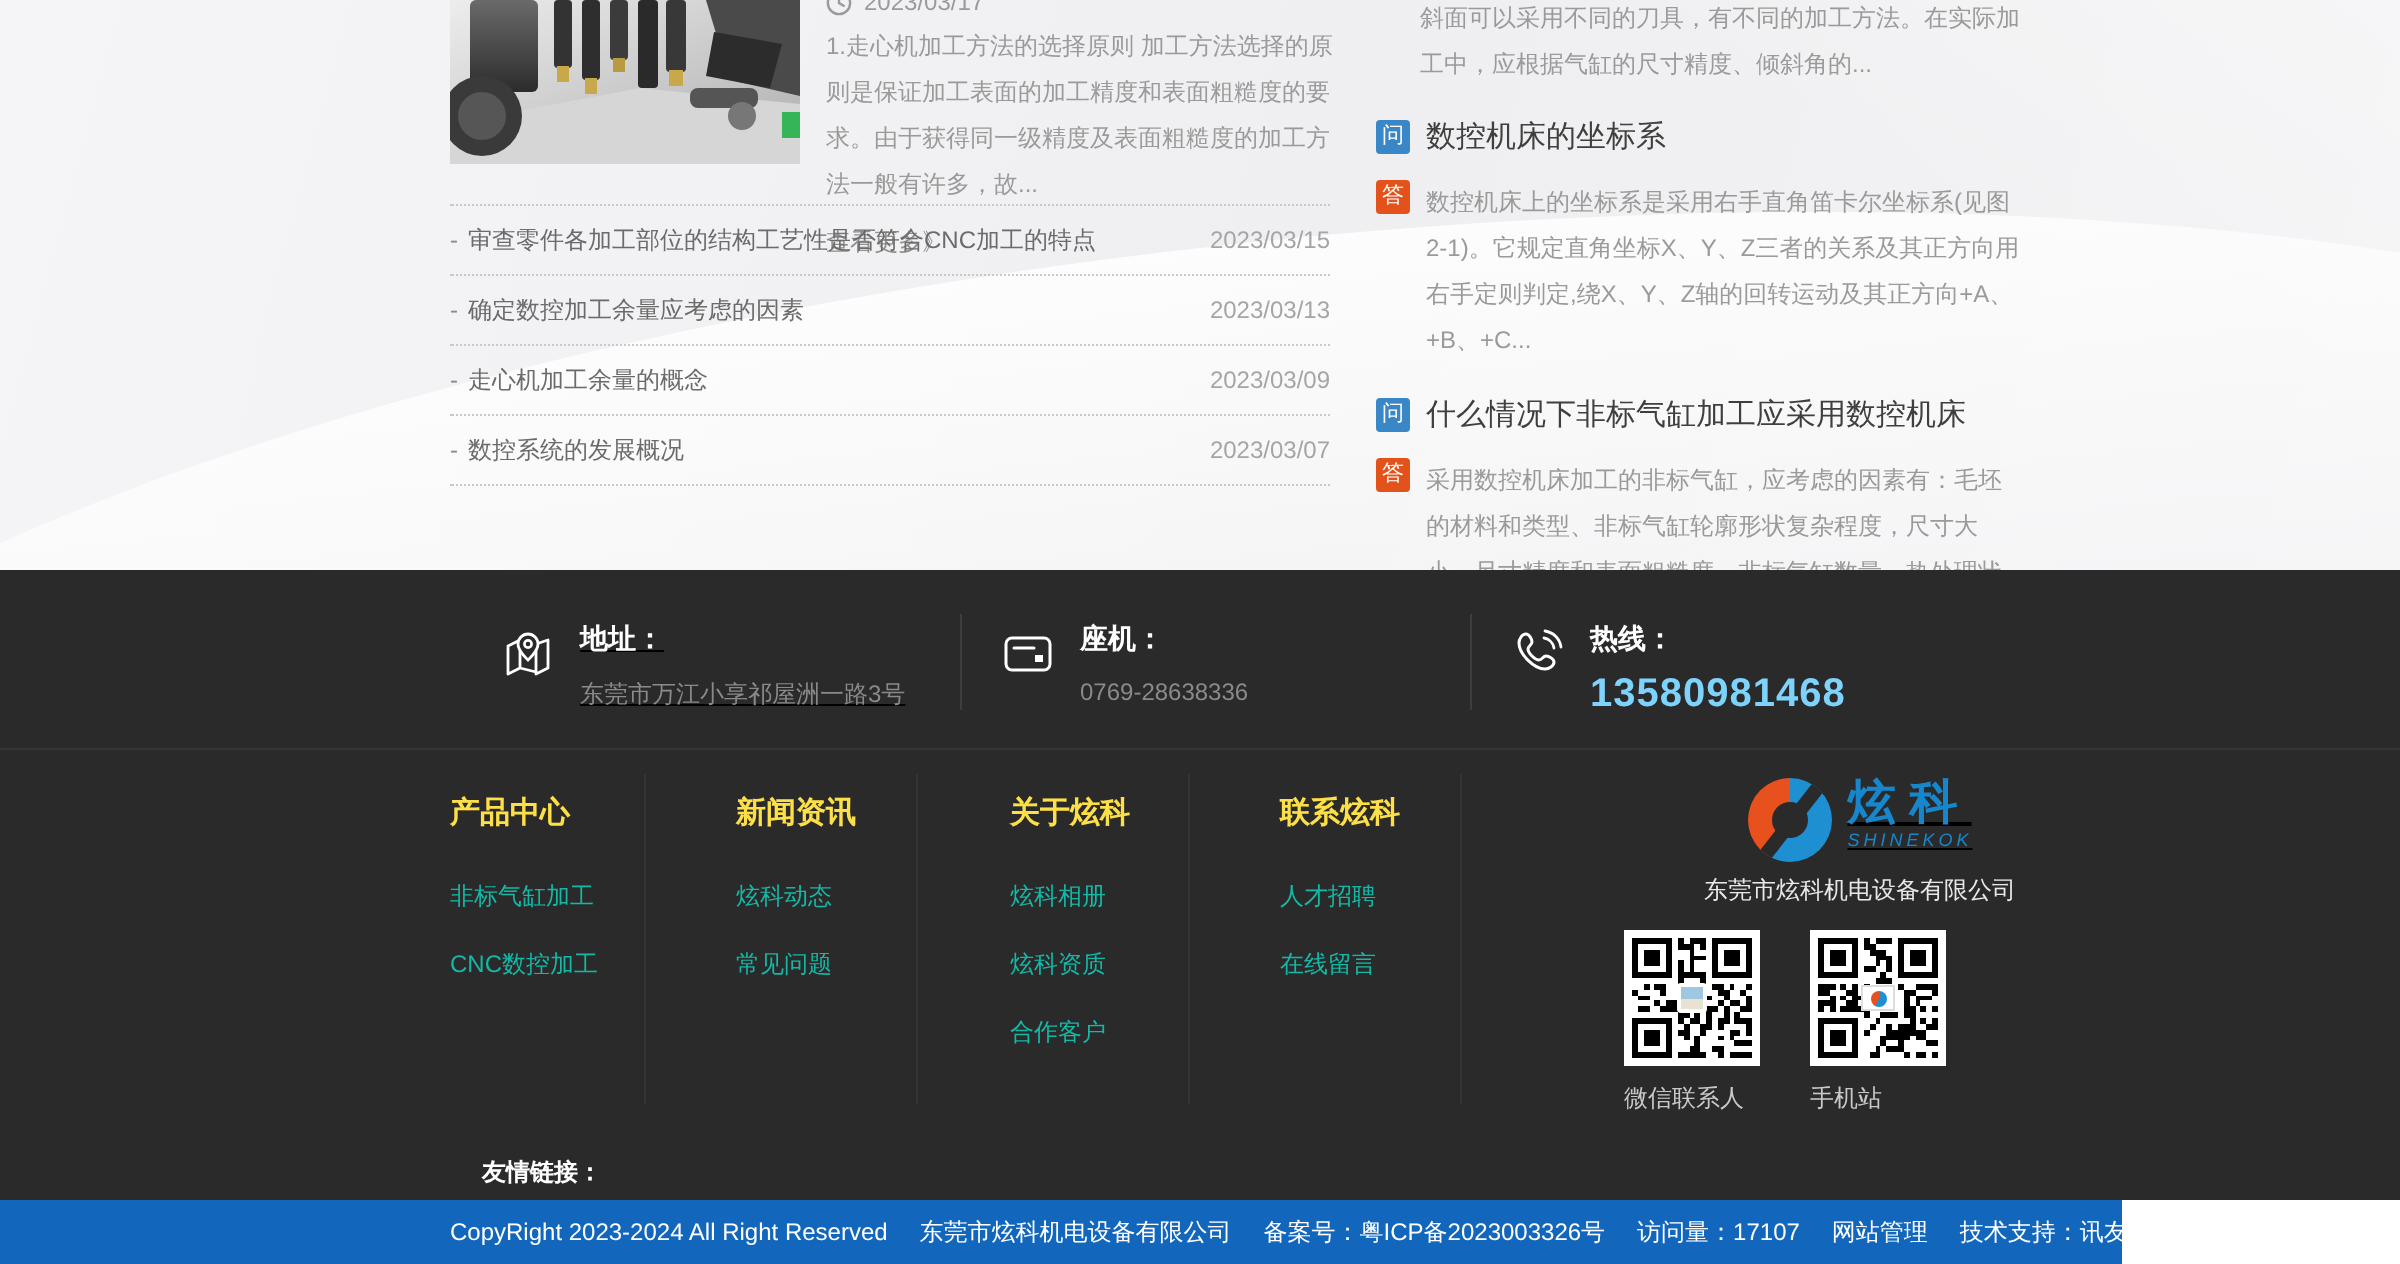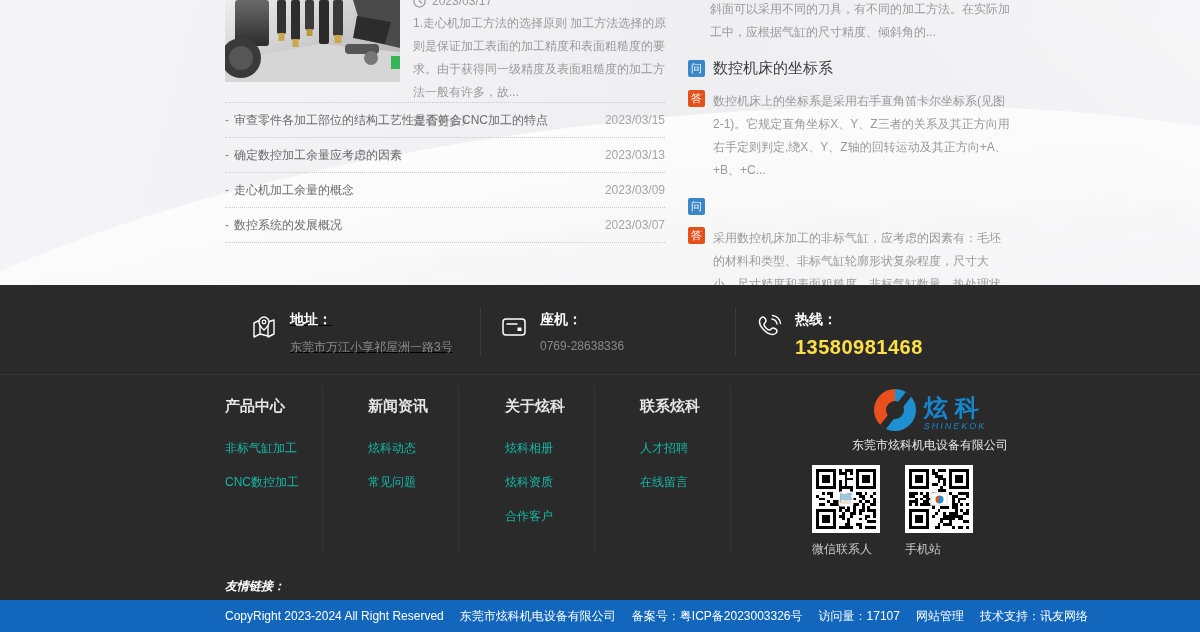--- a/index.html
+++ b/index.html
@@ -47,35 +47,35 @@
   
   .dark-section { position:absolute; left:0; top:285px; width:1200px; height:315px; background:#2a2a2a; }
 
   .contact-strip { position:absolute; left:0; top:0; width:1200px; height:90px; border-bottom:1px solid #353535; }
   .contact-item { position:absolute; top:26px; display:flex; align-items:flex-start; }
   .ci-address { left:250px;text-decoration:underline; } .ci-landline { left:500px; } .ci-hotline { left:755px; }
   .contact-item .ico { width:28px; margin-top:2px; }
   .contact-txt { margin-left:12px; }
   .contact-label { font-size:14px; font-weight:bold; color:#fff; }
   .contact-value { margin-top:10px; font-size:12px; color:#8a8a8a; }
-  .contact-value.big { font-size:20px; font-weight:bold; color:#fde047; margin-top:7px; letter-spacing:.5px; }
+  .contact-value.big { font-size:20px; font-weight:bold; color:#7dd3fc; margin-top:7px; letter-spacing:.5px; }
   .v-div { position:absolute; top:22px; width:1px; height:48px; background:#3d3d3d; }
   .vd1 { left:480px; } .vd2 { left:735px; }
 
   .footer-main { position:absolute; left:0; top:90px; width:1200px; height:190px; }
   .nav-col { position:absolute; top:22px; }
   .nc1 { left:225px; } .nc2 { left:368px; } .nc3 { left:505px; } .nc4 { left:640px; }
-  .nav-title { font-size:15px; font-weight:bold; color:#e5e5e5; }
+  .nav-title { font-size:15px; font-weight:bold; color:#fde047; }
   .nav-link { display:block; margin-top:17px; font-size:12px; color:#14b8a6; text-decoration:none; cursor:pointer; }
   .nav-link:first-of-type { margin-top:24px; }
   .nav-div { position:absolute; top:12px; width:1px; height:165px; background:#343434; }
   .nd1 { left:322px; } .nd2 { left:458px; } .nd3 { left:594px; } .nd4 { left:730px; }
 
   .brand { position:absolute; left:845px; top:14px; width:170px; cursor:pointer; }
-  .brand-row { display:flex; align-items:flex-end; justify-content:center; }
+  .brand-row { display:flex; align-items:flex-start; justify-content:center;text-decoration:underline; }
   .logo-icon { position:relative; width:42px; height:42px; border-radius:50%;
     background:conic-gradient(from 210deg,#e8511d 0 150deg,#1e8fd0 150deg 360deg); overflow:hidden; flex:0 0 auto; }
   .logo-icon::before { content:""; position:absolute; left:18px; top:-4px; width:7px; height:52px;
     background:#2a2a2a; transform:rotate(38deg); }
   .logo-icon::after { content:""; position:absolute; left:12px; top:12px; width:18px; height:18px;
     border-radius:50%; background:#2a2a2a; }
   .logo-txt { margin-left:8px; text-align:left; }
   .logo-cn { font-size:24px; font-weight:bold; color:#1687cd; letter-spacing:7px; line-height:26px; }
   .logo-en { font-size:9px; font-style:italic; color:#1687cd; letter-spacing:2px; }
   .company-name { margin-top:6px; font-size:12px; color:#e8e8e8; text-align:center; white-space:nowrap; }
@@ -88,25 +88,25 @@
   .qr-grid div.on { background:#000; }
   .qr-center { position:absolute; left:50%; top:50%; transform:translate(-50%,-50%); }
   .qr-center.photo { width:15px; height:15px; border:2px solid #fff; border-radius:2px;
     background:linear-gradient(180deg,#9ec8e2 0 55%,#e8e2d2 55% 100%); }
   .qr-center.logo { width:17px; height:13px; background:#fff; border:1px solid #ddd; display:flex;
     align-items:center; justify-content:center; }
   .qr-center.logo i { display:block; width:8px; height:8px; border-radius:50%;
     background:conic-gradient(from 210deg,#e8511d 0 150deg,#1e8fd0 150deg 360deg); }
   .qr-label { margin-top:8px; font-size:12px; color:#c9c9c9; }
 
-  .links-row { position:absolute; left:0; top:285px; width:952px; height:30px;font-style:italic; }
+  .links-row { position:absolute; left:16px; top:285px; width:952px; height:30px; }
   .links-label { position:absolute; left:225px; top:8px; font-size:12px; font-weight:bold; color:#fff; }
 
   
-  .copyright-bar { position:absolute; left:0; top:600px; width:1200px; height:32px; background:#1267bd;
+  .copyright-bar { position:absolute; left:0; top:600px; width:1061px; height:32px; background:#1267bd;
     display:flex; align-items:center; justify-content:space-between; padding:0 113px 0 225px; }
   .cr-left { display:flex; align-items:center; font-size:12px; color:#fff; white-space:nowrap; }
   .cr-left span { margin-right:16px; }
   .cr-link { cursor:pointer; }
   .cr-right { font-size:12px; color:#fff; white-space:nowrap; cursor:pointer; }
 </style>
 </head>
 <body>
 
 <div class="page">
@@ -191,20 +191,21 @@
         </div>
         <div class="a-row">
           <span class="a-ico">答</span>
           <p class="a-text">数控机床上的坐标系是采用右手直角笛卡尔坐标系(见图2-1)。它规定直角坐标X、Y、Z三者的关系及其正方向用右手定则判定,绕X、Y、Z轴的回转运动及其正方向+A、+B、+C...</p>
         </div>
       </div>
 
       <div class="qa qa2">
         <div class="q-row">
           <span class="q-ico">问</span>
+          <span class="q-title">什么情况下非标气缸加工应采用数控机床</span>
         </div>
         <div class="a-row">
           <span class="a-ico">答</span>
           <p class="a-text">采用数控机床加工的非标气缸，应考虑的因素有：毛坯的材料和类型、非标气缸轮廓形状复杂程度，尺寸大小，尺寸精度和表面粗糙度、非标气缸数量、热处理状态等。概括起来有三方面因素：(...</p>
         </div>
       </div>
 
     </div>
   </section>
 

